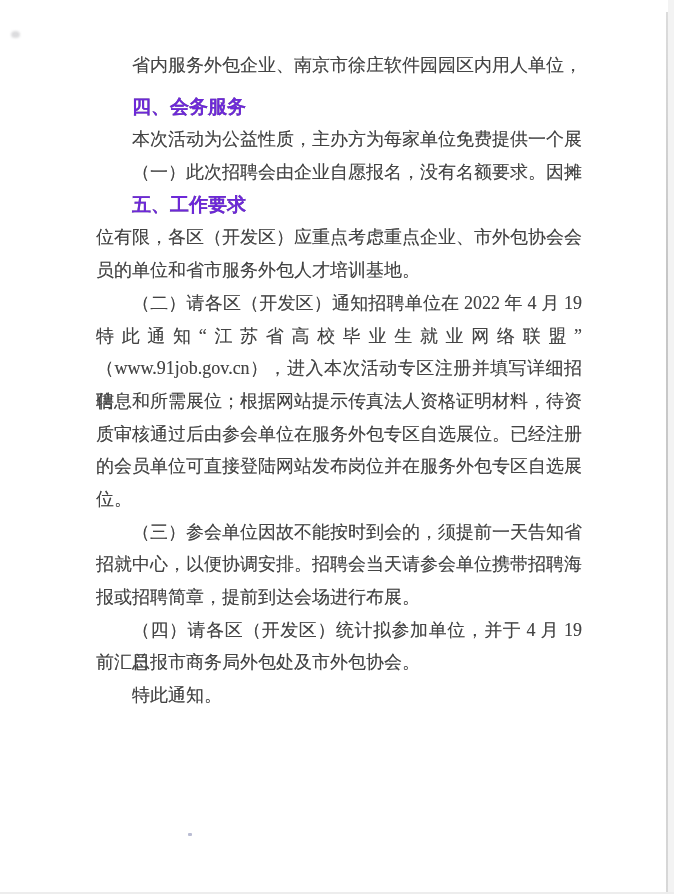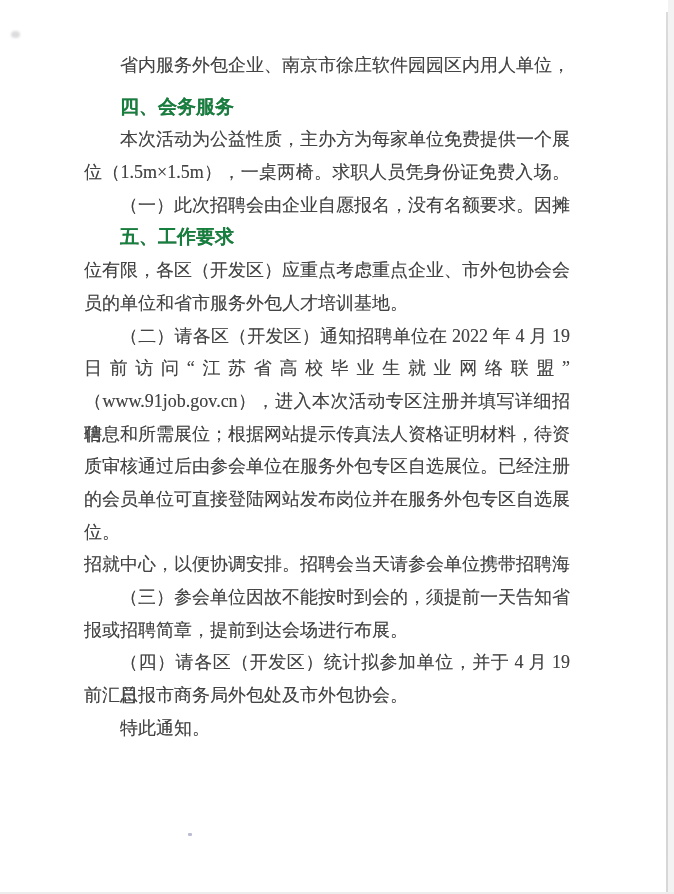--- a/index.html
+++ b/index.html
@@ -42,21 +42,21 @@
   .dot-bottom {
     position: absolute;
     left: 188px; top: 833px;
     width: 4px; height: 3px;
     background: rgba(130,135,175,0.55);
     border-radius: 1px;
   }
   
   .content {
     position: absolute;
-    left: 84px;
+    left: 96px;
     top: 49px;
     width: 486px;
   }
   .line {
     height: 32.7px;
     line-height: 32.7px;
     font-size: 18px;
     color: #444444;
     text-shadow: 0 0 0.6px rgba(90,90,90,0.55);
     white-space: nowrap;
@@ -64,53 +64,52 @@
   .line.just {
     white-space: normal;
     text-align: justify;
     text-align-last: justify;
   }
   .line.indent { padding-left: 36px; }
   .line.head {
     font-family: "Liberation Sans", "DejaVu Sans", sans-serif;
     font-weight: 700;
     font-size: 19px;
-    color: #15803d;
+    color: #6d28d9;
     text-shadow: 0 0 0.5px rgba(46,46,46,0.6);
   }
   .line.gap-above { margin-top: 9px; }
 </style>
 </head>
 <body>
 
 <div id="screen">
 
   <div class="edge-strip"></div>
   <div class="edge-line"></div>
   <div class="bottom-strip"></div>
   <div class="smudge-topleft"></div>
   <div class="dot-bottom"></div>
 
   <div class="content">
     <div class="line just indent">省内服务外包企业、南京市徐庄软件园园区内用人单位，</div>
     <div class="line head indent gap-above">四、会务服务</div>
     <div class="line just indent">本次活动为公益性质，主办方为每家单位免费提供一个展</div>
-    <div class="line just">位（1.5m×1.5m），一桌两椅。求职人员凭身份证免费入场。</div>
     <div class="line just indent">（一）此次招聘会由企业自愿报名，没有名额要求。因摊</div>
     <div class="line head indent">五、工作要求</div>
     <div class="line just">位有限，各区（开发区）应重点考虑重点企业、市外包协会会</div>
     <div class="line">员的单位和省市服务外包人才培训基地。</div>
     <div class="line just indent">（二）请各区（开发区）通知招聘单位在 2022 年 4 月 19</div>
-    <div class="line just">日前访问“江苏省高校毕业生就业网络联盟”</div>
+    <div class="line just">特此通知“江苏省高校毕业生就业网络联盟”</div>
     <div class="line just">（www.91job.gov.cn），进入本次活动专区注册并填写详细招聘</div>
     <div class="line just">信息和所需展位；根据网站提示传真法人资格证明材料，待资</div>
     <div class="line just">质审核通过后由参会单位在服务外包专区自选展位。已经注册</div>
     <div class="line just">的会员单位可直接登陆网站发布岗位并在服务外包专区自选展</div>
     <div class="line">位。</div>
+    <div class="line just indent">（三）参会单位因故不能按时到会的，须提前一天告知省</div>
     <div class="line just">招就中心，以便协调安排。招聘会当天请参会单位携带招聘海</div>
-    <div class="line just indent">（三）参会单位因故不能按时到会的，须提前一天告知省</div>
     <div class="line">报或招聘简章，提前到达会场进行布展。</div>
     <div class="line just indent">（四）请各区（开发区）统计拟参加单位，并于 4 月 19 日</div>
     <div class="line">前汇总报市商务局外包处及市外包协会。</div>
     <div class="line indent">特此通知。</div>
   </div>
 
 </div>
 
 </body></html>

